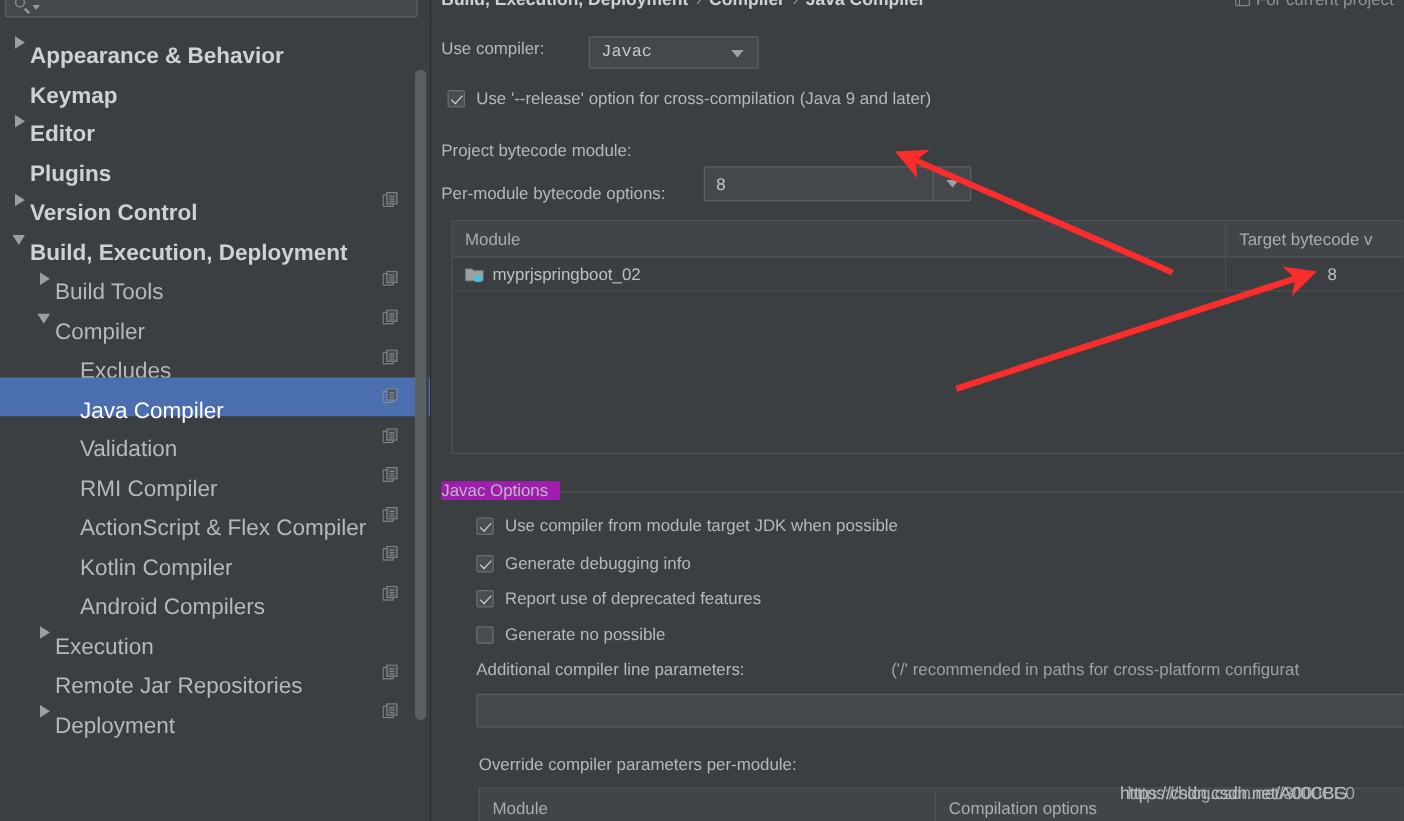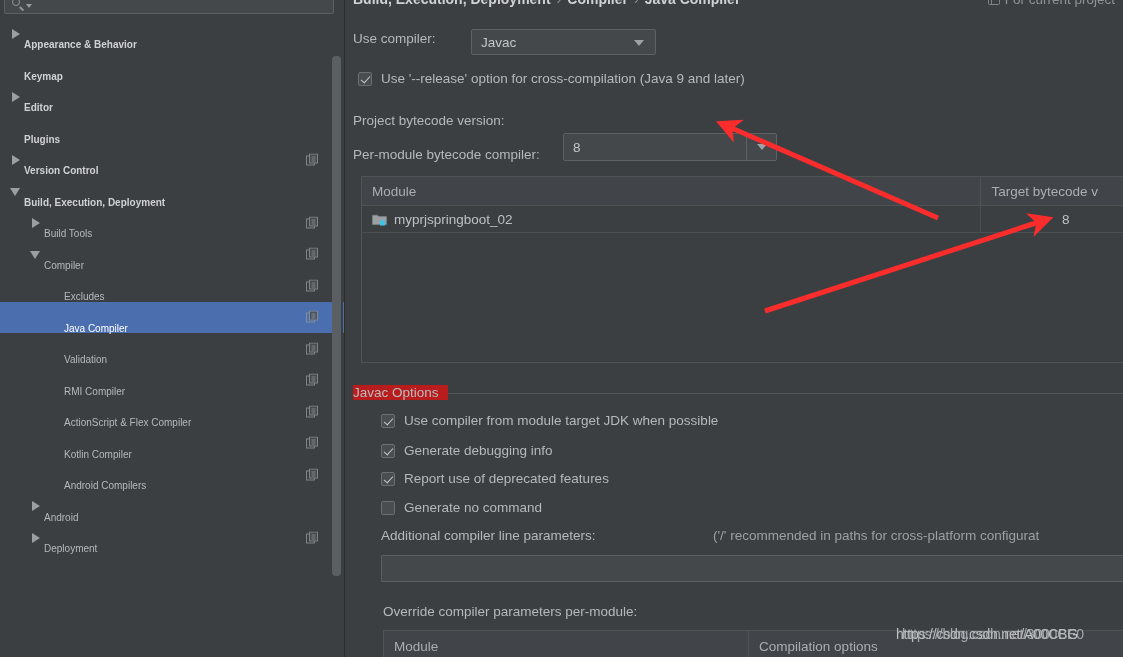--- a/index.html
+++ b/index.html
@@ -119,21 +119,21 @@
     position: absolute;
     left: 2px; top: 5px;
     width: 0; height: 0;
     border-left: 5px solid transparent;
     border-right: 5px solid transparent;
     border-top: 8px solid #9a9fa3;
   }
 
   .tree-label {
     white-space: nowrap;
-    font-size: 10px;
+    font-size: 18px;
     margin-top: 22px;
   }
   .tree-row.bold .tree-label { font-weight: bold; color: #cfd2d4; }
   .tree-row .tree-label { color: #b3b9bd; }
   .tree-row.selected .tree-label { color: #ffffff; font-weight: normal; }
 
   .copy-icon {
     position: absolute;
     right: 26px;
     top: 50%;
@@ -326,21 +326,21 @@
   
   .group {
     position: absolute;
     border-top: 1px solid #505456;
     box-sizing: border-box;
   }
   .group-title {
     position: absolute;
     top: -9px;
     left: 0;
-    background: #b91c1c;
+    background: #a21caf;
     padding-right: 9px;
     color: #b7bcbf;
     font-size: 13.5px;
   }
 
   .textfield {
     position: absolute;
     background: #45484a;
     border: 1px solid #5a5e60;
     box-sizing: border-box;
@@ -552,21 +552,35 @@
               <rect x="3.5" y="0.5" width="8" height="9" fill="#4a4e51" stroke="#8b9196" stroke-width="1"></rect>
               <line x1="5.5" y1="3.5" x2="9.5" y2="3.5" stroke="#8b9196" stroke-width="1"></line>
               <line x1="5.5" y1="5.5" x2="9.5" y2="5.5" stroke="#8b9196" stroke-width="1"></line>
               <line x1="5.5" y1="7.5" x2="9.5" y2="7.5" stroke="#8b9196" stroke-width="1"></line>
             </svg>
           </span>
         </div>
         <div class="tree-row">
           <span style="width: 28px; flex: 0 0 auto;"></span>
           <span class="twisty closed"></span>
-          <span class="tree-label">Android</span>
+          <span class="tree-label">Execution</span>
+        </div>
+        <div class="tree-row">
+          <span style="width: 28px; flex: 0 0 auto;"></span>
+          <span class="twisty "></span>
+          <span class="tree-label">Remote Jar Repositories</span>
+          <span class="copy-icon">
+            <svg viewBox="0 0 13 13" width="13" height="13">
+              <rect x="0.5" y="2.5" width="8" height="9" fill="none" stroke="#8b9196" stroke-width="1"></rect>
+              <rect x="3.5" y="0.5" width="8" height="9" fill="#4a4e51" stroke="#8b9196" stroke-width="1"></rect>
+              <line x1="5.5" y1="3.5" x2="9.5" y2="3.5" stroke="#8b9196" stroke-width="1"></line>
+              <line x1="5.5" y1="5.5" x2="9.5" y2="5.5" stroke="#8b9196" stroke-width="1"></line>
+              <line x1="5.5" y1="7.5" x2="9.5" y2="7.5" stroke="#8b9196" stroke-width="1"></line>
+            </svg>
+          </span>
         </div>
         <div class="tree-row">
           <span style="width: 28px; flex: 0 0 auto;"></span>
           <span class="twisty closed"></span>
           <span class="tree-label">Deployment</span>
           <span class="copy-icon">
             <svg viewBox="0 0 13 13" width="13" height="13">
               <rect x="0.5" y="2.5" width="8" height="9" fill="none" stroke="#8b9196" stroke-width="1"></rect>
               <rect x="3.5" y="0.5" width="8" height="9" fill="#4a4e51" stroke="#8b9196" stroke-width="1"></rect>
               <line x1="5.5" y1="3.5" x2="9.5" y2="3.5" stroke="#8b9196" stroke-width="1"></line>
@@ -593,42 +607,42 @@
           <rect x="0.5" y="1.5" width="11" height="9" rx="1" fill="none" stroke="#8f9497" stroke-width="1"></rect>
           <line x1="3.5" y1="1.5" x2="3.5" y2="10.5" stroke="#8f9497" stroke-width="1"></line>
         </svg>
       </span>
       <span>For current project</span>
     </div>
 
     <div class="row" style="left:8px; top:31px;">
       <span class="fld-label">Use compiler:</span>
     </div>
-    <div class="combo" style="left:126px; top:29px; width:185px; height:26px;">
+    <div class="combo" style="left:126px; top:29px; width:136px; height:26px;font-family:Liberation Mono, monospace;">
       <span class="val">Javac</span>
       <span class="arrow"></span>
     </div>
 
     <div class="row" style="left:13px; top:71px;">
       <span class="cb checked"></span>
       <span class="cb-label">Use '--release' option for cross-compilation (Java 9 and later)</span>
     </div>
 
     <div class="row" style="left:8px; top:113px;">
-      <span class="fld-label">Project bytecode version:</span>
+      <span class="fld-label">Project bytecode module:</span>
     </div>
     <div class="combo" style="left:218px; top:107px; width:214px; height:28px;">
       <span class="val">8</span>
       <span class="combo-split">
         <span class="arrow"></span>
       </span>
     </div>
 
     <div class="row" style="left:8px; top:147px;">
-      <span class="fld-label">Per-module bytecode compiler:</span>
+      <span class="fld-label">Per-module bytecode options:</span>
     </div>
 
     <div class="tbl" style="left:16px; top:176px; width:790px; height:187px;">
       <div class="tbl-head">
         <div class="th" style="width:620px;">Module</div>
         <div class="th" style="width:170px;">Target bytecode v</div>
       </div>
       <div class="tbl-row">
         <div class="td" style="width:620px;">
           <span class="module-icon">
@@ -654,21 +668,21 @@
     <div class="row" style="left:36px; top:443px;">
       <span class="cb checked"></span>
       <span class="cb-label">Generate debugging info</span>
     </div>
     <div class="row" style="left:36px; top:471px;">
       <span class="cb checked"></span>
       <span class="cb-label">Report use of deprecated features</span>
     </div>
     <div class="row" style="left:36px; top:500px;">
       <span class="cb"></span>
-      <span class="cb-label">Generate no command</span>
+      <span class="cb-label">Generate no possible</span>
     </div>
 
     <div class="hint" style="left:36px; top:528px; color:#b3b9bd;">Additional compiler line parameters:</div>
     <div class="hint" style="left:368px; top:528px;">('/' recommended in paths for cross-platform configurat</div>
 
     <div class="textfield" style="left:36px; top:555px; width:790px; height:27px;"></div>
 
     <div class="hint" style="left:38px; top:604px; color:#b3b9bd;">Override compiler parameters per-module:</div>
 
     <div class="tbl" style="left:38px; top:630px; width:788px; height:40px;">

